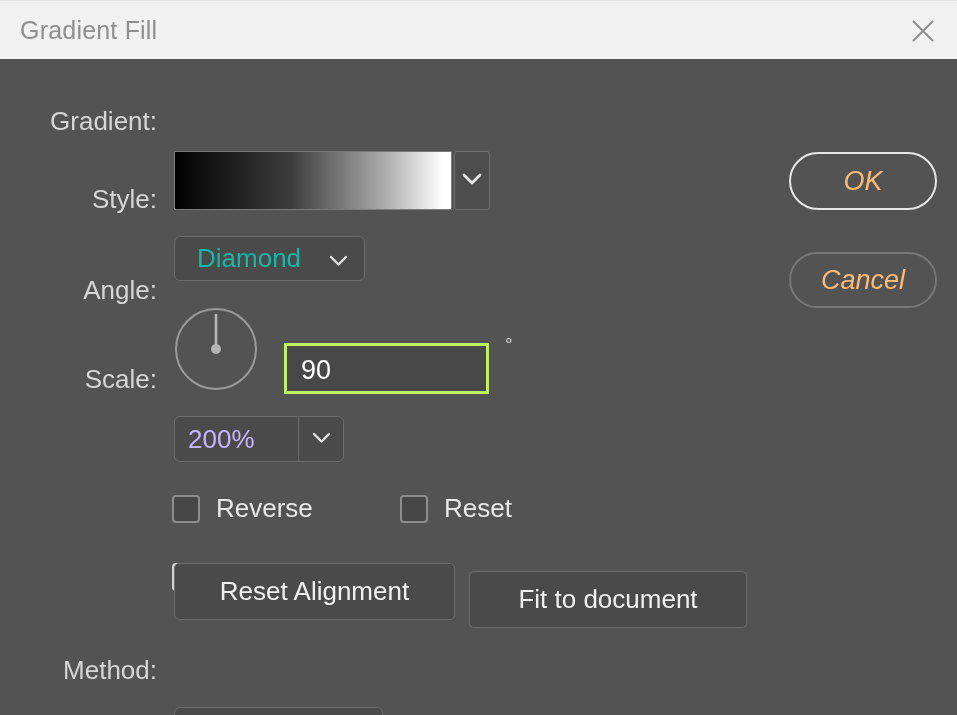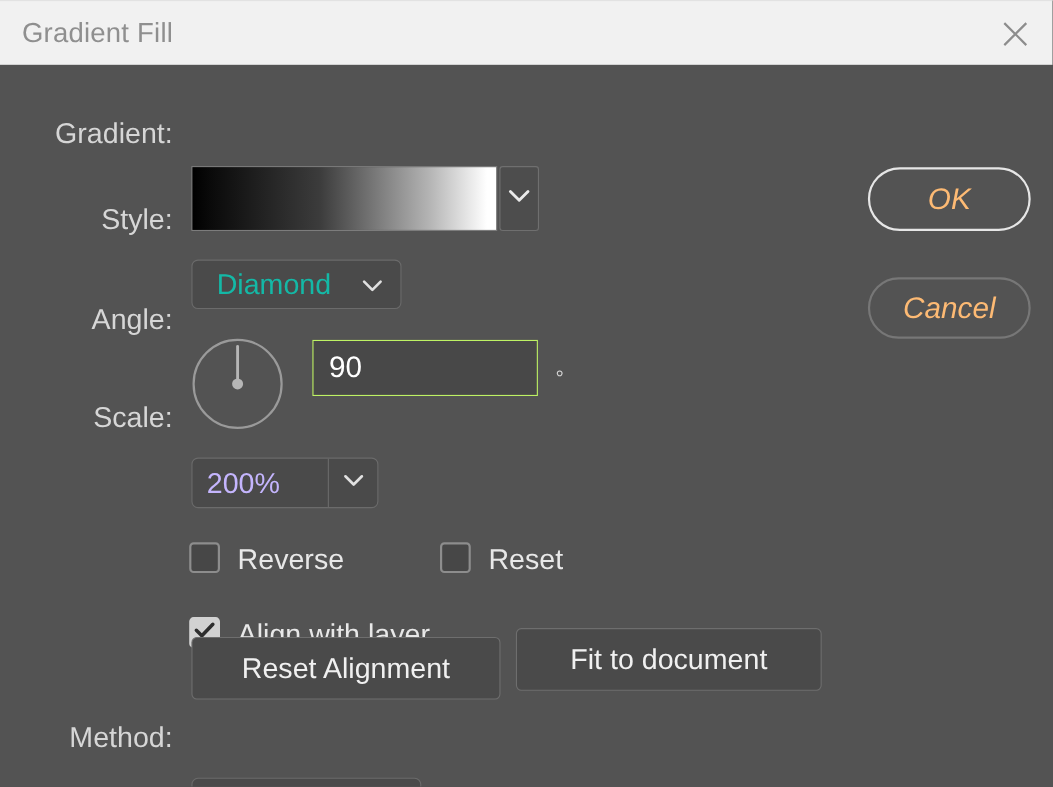--- a/index.html
+++ b/index.html
@@ -135,25 +135,25 @@
     position: absolute;
     left: 174px;
     top: 248px;
     width: 84px;
     height: 84px;
     cursor: pointer;
   }
   #angle-input {
     position: absolute;
     left: 284px;
-    top: 250px;
+    top: 284px;
     width: 205px;
     height: 51px;
     background: #484848;
-    border: 1px solid #bef264;
+    border: 3px solid #bef264;
     box-sizing: border-box;
     cursor: text;
     padding-left: 12px;
   }
   #angle-input-value {
     position: absolute;
     left: 14px;
     top: 9px;
     font-size: 27px;
     color: #ffffff;
@@ -198,21 +198,21 @@
     width: 44px;
     display: flex;
     align-items: center;
     justify-content: center;
   }
 
   
   .checkbox-row {
     position: absolute;
     display: flex;
-    align-items: flex-start;
+    align-items: center;
     cursor: pointer;
   }
   .checkbox {
     width: 28px;
     height: 28px;
     border-radius: 4px;
     box-sizing: border-box;
     display: flex;
     align-items: center;
     justify-content: center;
@@ -246,21 +246,21 @@
     display: flex;
     align-items: center;
     justify-content: center;
     font-size: 26px;
     color: #f0f0f0;
     white-space: nowrap;
     cursor: pointer;
   }
   #reset-alignment-button {
     left: 174px;
-    top: 520px;
+    top: 504px;
     width: 281px;
     height: 57px;
   }
   #fit-to-document-button {
     left: 469px;
     top: 480px;
     width: 278px;
     height: 57px;
     margin-top: 32px;
   }

